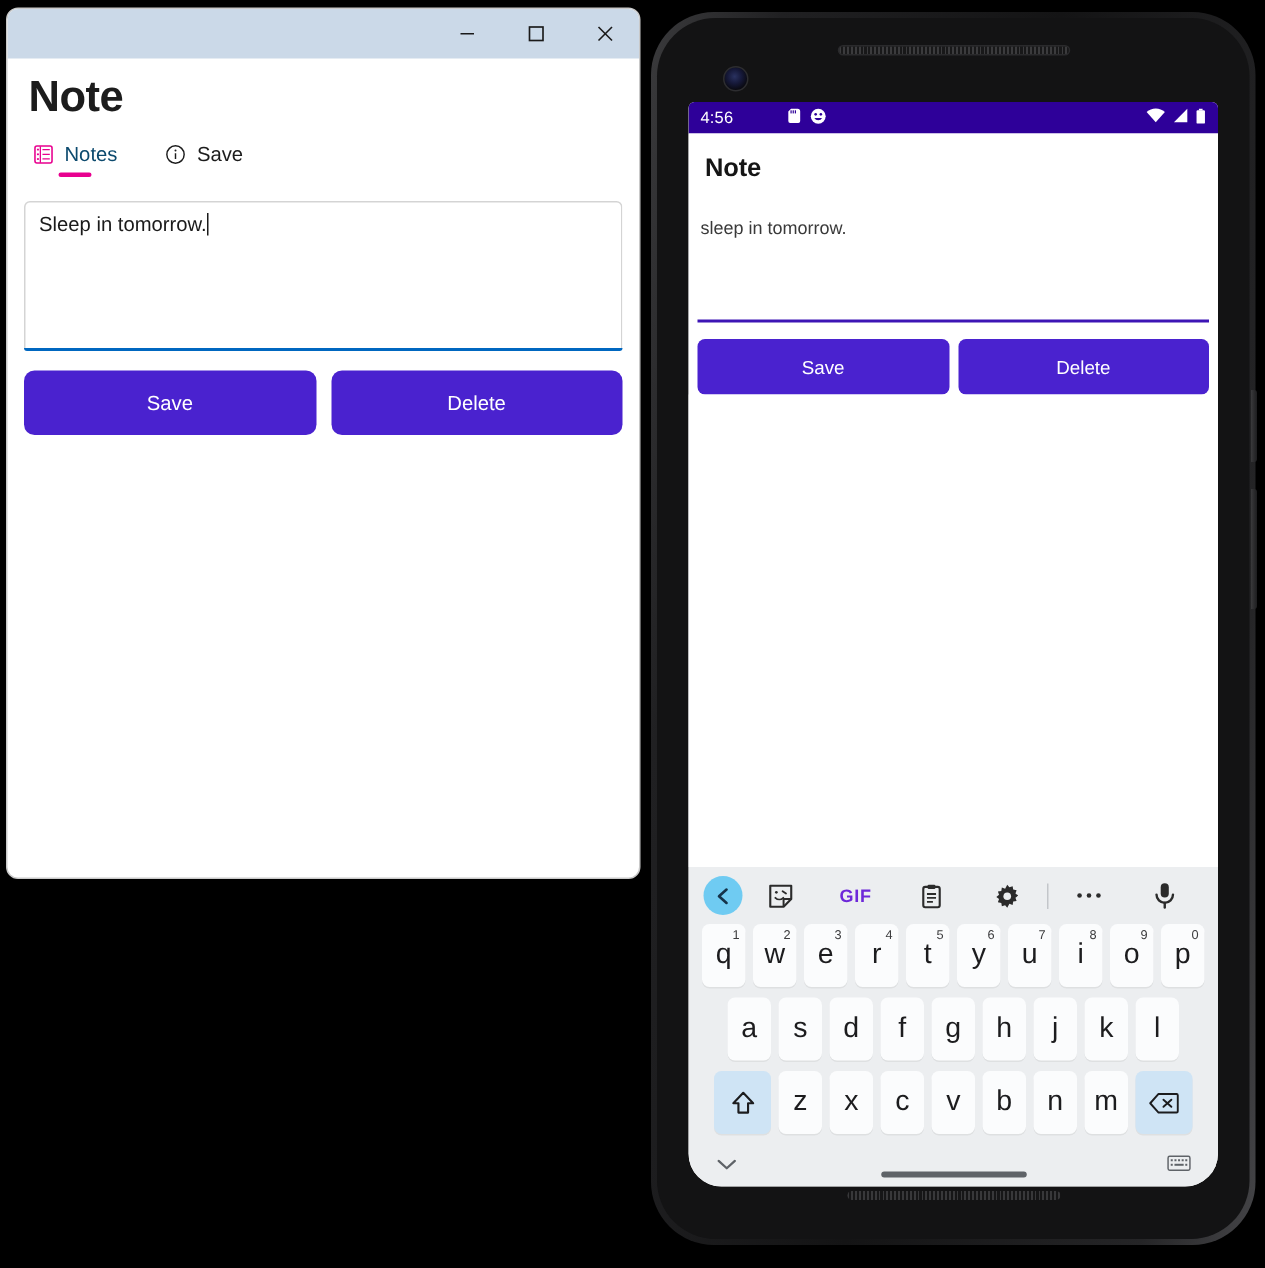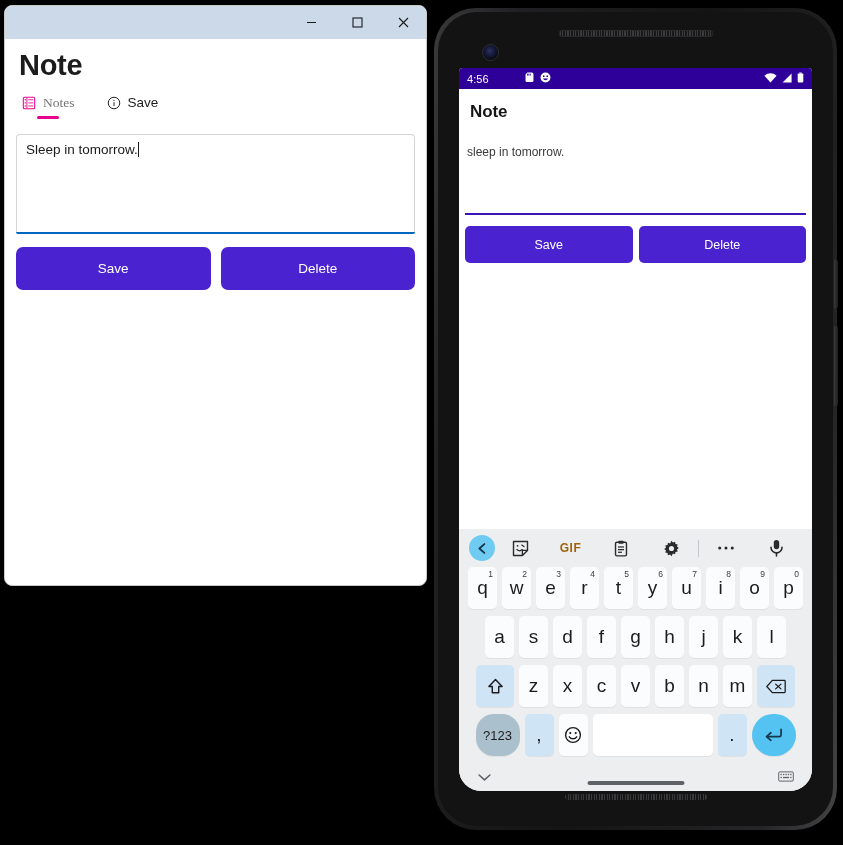--- a/index.html
+++ b/index.html
@@ -37,21 +37,21 @@
   #app-title {
     font-size: 29px; font-weight: 600; color: #1c1c1c;
     letter-spacing: -0.3px; margin-top: 10px; margin-left: 3px;
     line-height: 1.15;
   }
 
   #tabstrip { display: flex; align-items: flex-start; margin-top: 13px; margin-left: 2px; height: 30px; }
   .tab { display: flex; align-items: center; flex-direction: column; margin-right: 24px; cursor: pointer; }
   .tab-inner { display: flex; align-items: center; gap: 7px; padding: 0 4px; }
   .tab-label { font-size: 13.5px; color: #1c1c1c; }
-  .tab.active .tab-label { color: #737373; font-family: Liberation Serif, serif; }
+  .tab.active .tab-label { color: #0c4a6e; }
   .tab.active .tab-ico { color: #e8008f; }
   .tab-ico { color: #1c1c1c; display: flex; }
   .tab-underline { width: 22px; height: 3px; border-radius: 2px; background: transparent; margin-top: 5px; }
   .tab.active .tab-underline { background: #e8008f; }
 
   #note-field {
     margin-top: 9px;
     height: 98px;
     background: #ffffff;
     border: 1px solid #d4d4d4;
@@ -170,21 +170,21 @@
   #kb-back {
     width: 26px; height: 26px; border-radius: 50%;
     background: #6fcbf2; display: flex; align-items: center; justify-content: center;
     flex: 0 0 auto; cursor: pointer;
   }
   .kb-tool {
     flex: 1 1 0; display: flex; align-items: center; justify-content: center;
     color: #2b2b2b; cursor: pointer; height: 30px;
   }
   .kb-div { width: 1px; height: 17px; background: #c3c6ca; flex: 0 0 auto; margin: 0 2px; }
-  .gif-text { font-size: 12px; font-weight: 700; letter-spacing: 0.5px; color: #a16207; }
+  .gif-text { font-size: 12px; font-weight: 700; letter-spacing: 0.5px; color: #6d28d9; }
 
   .kb-row { display: flex; justify-content: center; gap: 5px; padding: 0 4px; margin-bottom: 7px; }
   .key {
     background: #fbfcfd; border-radius: 5px;
     height: 42px; width: 29px;
     display: flex; align-items: center; justify-content: center;
     position: relative; cursor: pointer;
     font-size: 19px; color: #1c1c1e;
     box-shadow: 0 1px 0 rgba(0,0,0,0.06);
   }
@@ -480,40 +480,20 @@
           <div class="key">m</div>
           <div class="key blue">
             <svg width="20" height="15" viewBox="0 0 22 16">
                 <path d="M7 1.2h13.2a0.9 0.9 0 0 1 0.9 0.9v11.8a0.9 0.9 0 0 1-0.9 0.9H7L0.9 8z" fill="none" stroke="#1c1c1e" stroke-width="1.4" stroke-linejoin="round"></path>
                 <line x1="10.6" y1="5.4" x2="16.4" y2="10.6" stroke="#1c1c1e" stroke-width="1.4" stroke-linecap="round"></line>
                 <line x1="16.4" y1="5.4" x2="10.6" y2="10.6" stroke="#1c1c1e" stroke-width="1.4" stroke-linecap="round"></line>
               </svg>
           </div>
         </div>
 
-        <div class="kb-row" id="kb-row4">
-          <div class="key wide-fn">?123</div>
-          <div class="key narrow">,</div>
-          <div class="key">
-            <svg width="18" height="18" viewBox="0 0 18 18">
-                <circle cx="9" cy="9" r="7.4" fill="none" stroke="#1c1c1e" stroke-width="1.4"></circle>
-                <circle cx="6.3" cy="7.1" r="1.05" fill="#1c1c1e"></circle>
-                <circle cx="11.7" cy="7.1" r="1.05" fill="#1c1c1e"></circle>
-                <path d="M5.3 10.8a4.4 4.4 0 0 0 7.4 0" fill="none" stroke="#1c1c1e" stroke-width="1.4" stroke-linecap="round"></path>
-              </svg>
-          </div>
-          <div class="key space"></div>
-          <div class="key narrow">.</div>
-          <div class="key enter">
-            <svg width="19" height="17" viewBox="0 0 20 18">
-                <path d="M18 2.4v6.2a1.5 1.5 0 0 1-1.5 1.5H3.2" fill="none" stroke="#14374d" stroke-width="1.8" stroke-linecap="round" stroke-linejoin="round"></path>
-                <polyline points="7.2,6.1 2.6,10.1 7.2,14.1" fill="none" stroke="#14374d" stroke-width="1.8" stroke-linecap="round" stroke-linejoin="round"></polyline>
-              </svg>
-          </div>
-        </div>
 
         <div id="kb-nav">
           <span>
             <svg width="15" height="9" viewBox="0 0 16 10">
                 <polyline points="2,2.2 8,7.6 14,2.2" fill="none" stroke="#5f6368" stroke-width="1.7" stroke-linecap="round" stroke-linejoin="round"></polyline>
               </svg>
           </span>
           <div id="kb-home-bar"></div>
           <span style="margin-left:auto">
             <svg width="16" height="11" viewBox="0 0 18 12">

